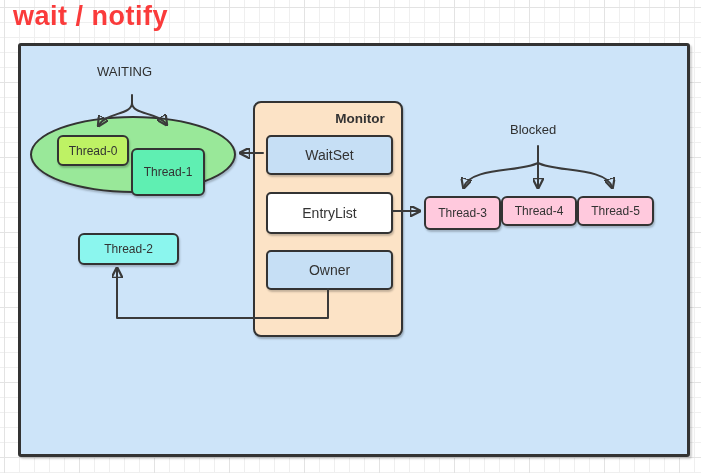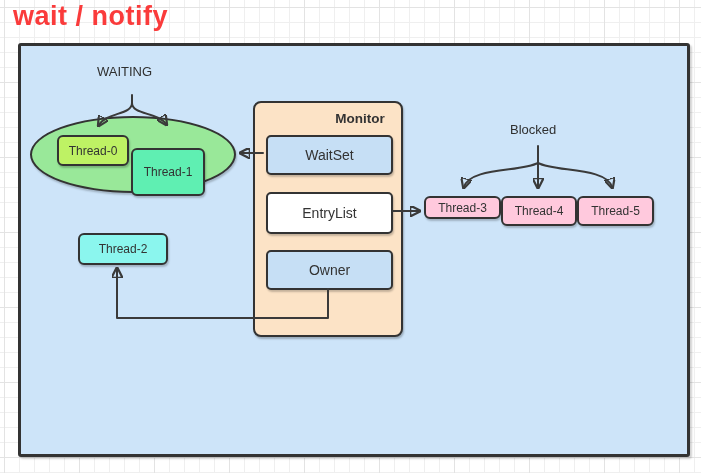--- a/index.html
+++ b/index.html
@@ -39,22 +39,22 @@
     position: absolute; font-size: 13px; font-weight: 400; color: #2f2f2f;
   }
   .waiting-label { left: 97px; top: 64px; }
   .blocked-label { left: 510px; top: 122px; }
 
   .ellipse { left: 30px; top: 116px; width: 206px; height: 77px; border-radius: 50%; }
 
   .thread { border-radius: 6px; }
   .t0 { left: 57px;  top: 135px; width: 72px; height: 31px; }
   .t1 { left: 131px; top: 148px; width: 74px; height: 48px; }
-  .t2 { left: 78px;  top: 233px; width: 90px; height: 32px; }
-  .t3 { left: 424px; top: 196px; width: 77px; height: 23px; }
+  .t2 { left: 78px;  top: 233px; width: 101px; height: 32px; }
+  .t3 { left: 424px; top: 196px; width: 77px; height: 34px; }
   .t4 { left: 501px; top: 196px; width: 76px; height: 30px; }
   .t5 { left: 577px; top: 196px; width: 77px; height: 30px; }
 
   .monitor {
     position: absolute; left: 253px; top: 101px; width: 150px; height: 236px;
     border: 2px solid #333; border-radius: 8px;
     box-shadow: 1px 2px 2px rgba(0,0,0,0.25);
   }
   .monitor-title {
     position: absolute; top: 8px; width: 100%; text-align: center;

